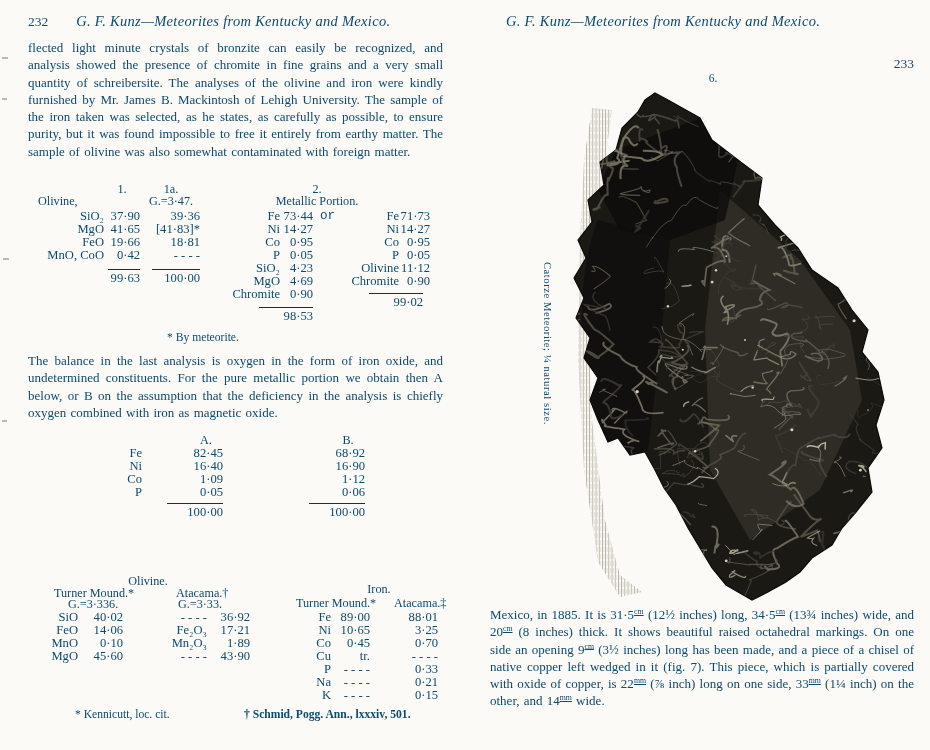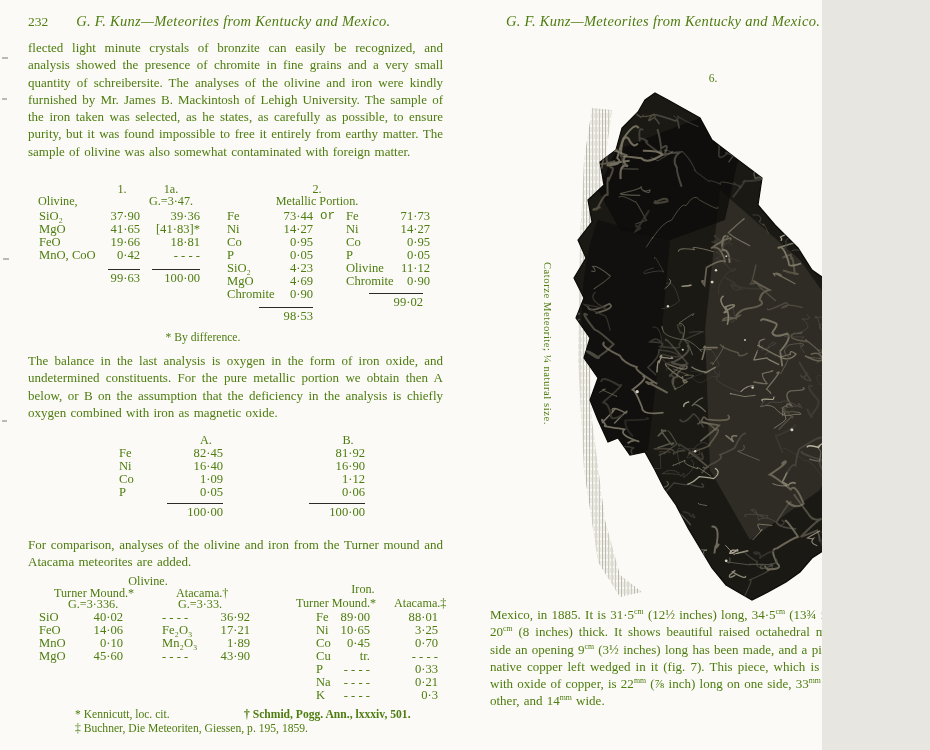--- a/index.html
+++ b/index.html
@@ -1,30 +1,30 @@
 <!DOCTYPE html>
 <html><head>
 <meta charset="utf-8">
 <style>
   html,body{margin:0;padding:0;background:#e8e6e0;}
-  #scan{position:relative;width:822px;height:750px;background:#fbfaf6;color:#4d7c0f;
+  #scan{position:relative;width:930px;height:750px;background:#fbfaf6;color:#0c4a6e;
         font-family:"Liberation Serif","DejaVu Serif",serif;overflow:hidden;}
   .abs{position:absolute;}
   
   .runhead{font-style:italic;font-size:14.5px;letter-spacing:.3px;white-space:nowrap;}
   .pgnum{font-style:normal;font-size:13.5px;}
   
   .para{font-size:13px;line-height:17.3px;text-align:justify;word-spacing:1px;margin:0;}
   .indent{text-indent:15px;}
-  sup{font-size:.6em;line-height:0;}
+  sup{font-size:.6em;line-height:0;text-decoration:underline;}
   
   .tbl{font-size:12.6px;line-height:13px;}
   .grid{display:grid;}
   .grid span{height:13px;white-space:nowrap;}
-  .lab{text-align:left;margin-left:11px;}
+  .lab{text-align:right;margin-left:11px;}
   .num{text-align:right;}
   .cen{text-align:center;}
   .hdr{font-size:12.2px;white-space:nowrap;}
   .tot{border-top:1.2px solid #2b2a27;padding-top:2px;display:inline-block;text-align:right;}
   .fnote{font-size:11.6px;white-space:nowrap;}
   
   #figcap{font-size:10.6px;letter-spacing:.55px;white-space:nowrap;
           transform:rotate(90deg);transform-origin:top left;}
   #figno{font-size:11.5px;text-align:center;}
   .artifact{position:absolute;background:#8f8d86;opacity:.6;}
@@ -99,47 +99,46 @@
         <span class="num">0·95</span>
         <span class="lab">P</span>
         <span class="num">0·05</span>
         <span class="lab">Olivine</span>
         <span class="num">11·12</span>
         <span class="lab">Chromite</span>
         <span class="num">0·90</span>
       </div>
     <span class="abs tot num" style="left:341px;top:110px;width:54px;">99·02</span>
 
-    <span class="abs cen fnote" style="left:60px;top:148px;width:230px;">* By difference.</span>
+    <span class="abs cen fnote" style="left:60px;top:148px;width:230px;">* By meteorite.</span>
   </div>
 
   <p class="para abs" style="left:28px;top:352px;width:415px;">The balance in the last analysis is oxygen in the form of iron oxide, and undetermined constituents.  For the pure metallic portion we obtain then A below, or B on the assumption that the deficiency in the analysis is chiefly oxygen combined with iron as magnetic oxide.</p>
 
   <div class="abs tbl" style="left:28px;top:434px;width:415px;height:96px;">
     <span class="abs hdr cen" style="left:150px;top:0;width:56px;">A.</span>
     <span class="abs hdr cen" style="left:292px;top:0;width:56px;">B.</span>
     <div id="t2" class="grid abs" style="left:80px;top:13px;grid-template-columns:34px 81px 142px;">
         <span class="lab">Fe</span>
         <span class="num">82·45</span>
-        <span class="num">81·92</span>
+        <span class="num">68·92</span>
         <span class="lab">Ni</span>
         <span class="num">16·40</span>
         <span class="num">16·90</span>
         <span class="lab">Co</span>
         <span class="num">1·09</span>
         <span class="num">1·12</span>
         <span class="lab">P</span>
         <span class="num">0·05</span>
         <span class="num">0·06</span>
       </div>
     <span class="abs tot num" style="left:139px;top:69px;width:56px;">100·00</span>
     <span class="abs tot num" style="left:281px;top:69px;width:56px;">100·00</span>
   </div>
 
-  <p class="para abs" style="left:28px;top:536px;width:415px;">For comparison, analyses of the olivine and iron from the Turner mound and Atacama meteorites are added.</p>
 
   <div class="abs tbl" style="left:28px;top:575px;width:415px;height:124px;">
     <span class="abs hdr cen" style="left:60px;top:0;width:120px;">Olivine.</span>
     <span class="abs hdr" style="left:26px;top:12px;">Turner Mound.*</span>
     <span class="abs hdr" style="left:40px;top:23px;">G.=3·336.</span>
     <span class="abs hdr" style="left:148px;top:12px;">Atacama.†</span>
     <span class="abs hdr" style="left:150px;top:23px;">G.=3·33.</span>
     <div id="t3-ol" class="grid abs" style="left:0;top:36px;grid-template-columns:50px 45px 28px 56px 43px;">
         <span class="lab">SiO</span>
         <span class="num">40·02</span>
@@ -156,21 +155,21 @@
         <span class="lab"></span>
         <span class="lab">Mn₂O₃</span>
         <span class="num">1·89</span>
         <span class="lab">MgO</span>
         <span class="num">45·60</span>
         <span class="lab"></span>
         <span class="lab">- - - -</span>
         <span class="num">43·90</span>
       </div>
 
-    <span class="abs hdr cen" style="left:290px;top:8px;width:90px;">Iron.</span>
+    <span class="abs hdr cen" style="left:306px;top:8px;width:90px;">Iron.</span>
     <span class="abs hdr" style="left:268px;top:22px;">Turner Mound.*</span>
     <span class="abs hdr" style="left:366px;top:22px;">Atacama.‡</span>
     <div id="t3-fe" class="grid abs" style="left:277px;top:36px;grid-template-columns:26px 39px 68px;">
         <span class="lab">Fe</span>
         <span class="num">89·00</span>
         <span class="num">88·01</span>
         <span class="lab">Ni</span>
         <span class="num">10·65</span>
         <span class="num">3·25</span>
         <span class="lab">Co</span>
@@ -180,27 +179,26 @@
         <span class="num">tr.</span>
         <span class="num">- - - -</span>
         <span class="lab">P</span>
         <span class="num">- - - -</span>
         <span class="num">0·33</span>
         <span class="lab">Na</span>
         <span class="num">- - - -</span>
         <span class="num">0·21</span>
         <span class="lab">K</span>
         <span class="num">- - - -</span>
-        <span class="num">0·3</span>
+        <span class="num">0·15</span>
       </div>
   </div>
 
   <span class="abs fnote" style="left:75px;top:708px;">* Kennicutt, loc. cit.</span>
   <span class="abs fnote" style="left:244px;top:708px;font-weight:bold;">† Schmid, Pogg. Ann., lxxxiv, 501.</span>
-  <span class="abs fnote" style="left:75px;top:722px;">‡ Buchner, Die Meteoriten, Giessen, p. 195, 1859.</span>
 
   <div class="abs" style="left:490px;top:12px;width:424px;">
     <span class="runhead" style="margin-left:16px;">G. F. Kunz—Meteorites from Kentucky and Mexico.</span>
     <span class="pgnum" style="float:right;margin-top:44px;">233</span>
   </div>
 
 
   <div id="figno" class="abs" style="left:698px;top:72px;width:30px;">6.</div>
 
   <svg id="met-svg" class="abs" style="left:470px;top:70px;" width="460" height="535" viewBox="0 0 460 535">

